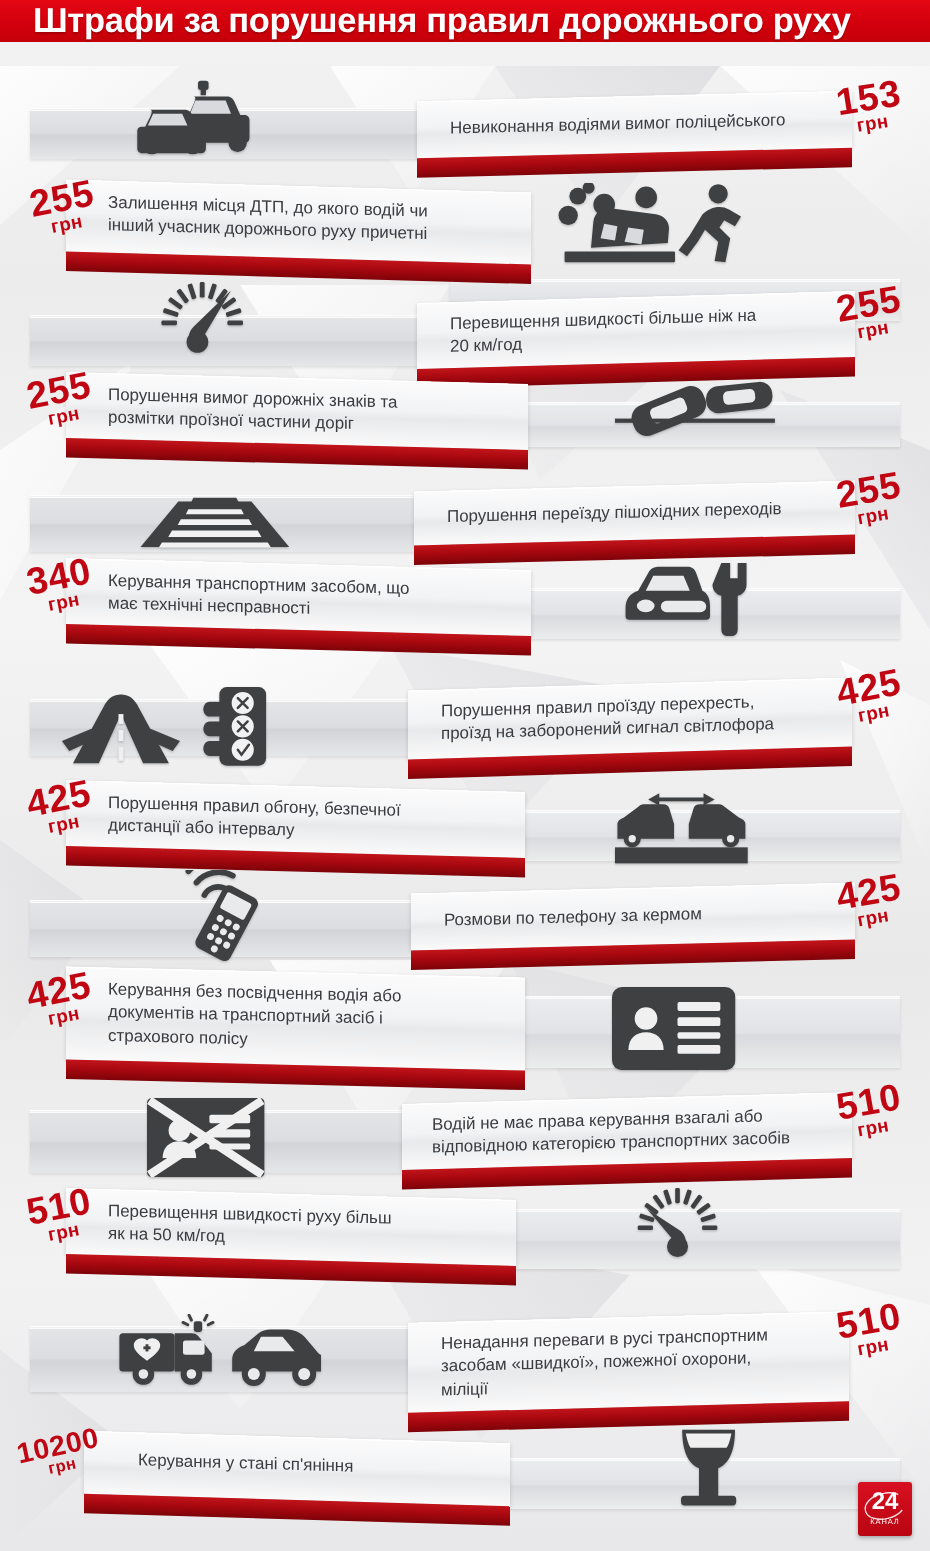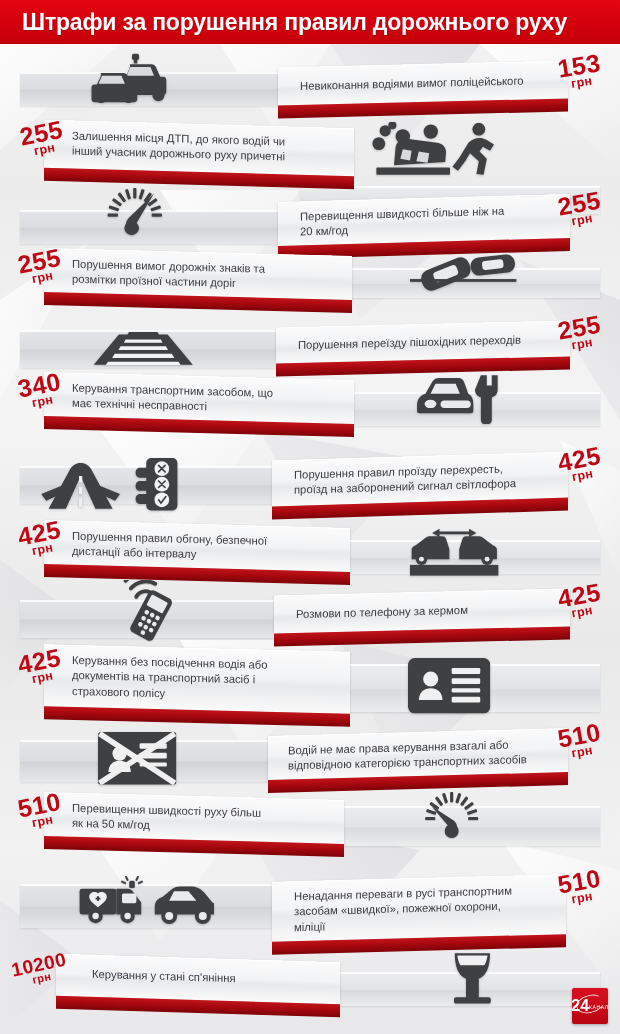--- a/index.html
+++ b/index.html
@@ -13,21 +13,21 @@
   
   #bg {
     position:absolute; inset:0;
     background:
       linear-gradient(180deg,#f3f3f4 0%,#ececed 18%,#f4f4f5 40%,#e9e9ea 62%,#f2f2f3 82%,#e8e8ea 100%);
   }
   #bg svg { position:absolute; inset:0; width:620px; height:1034px; }
 
   
   #header {
-    position:absolute; left:0; top:0; width:620px; height:44px;
+    position:absolute; left:0; top:0; width:620px; height:28px;
     background:linear-gradient(180deg,#e40613 0%,#d2000c 55%,#c40009 100%);
     z-index:40;
   }
   #header .title {
     position:absolute; left:22px; top:50%; transform:translateY(-50%);
     color:#ffffff; font-size:23px; font-weight:700; letter-spacing:-.2px;
     white-space:nowrap; text-shadow:0 1px 1px rgba(0,0,0,.18);
   }
 
   
@@ -72,21 +72,21 @@
 
   
   .icon { position:absolute; }
   .icon svg { display:block; filter:drop-shadow(0 1px 1px rgba(0,0,0,.22)); }
 
   
   #logo {
     position:absolute; right:12px; bottom:10px; width:36px; height:36px;
     background:linear-gradient(180deg,#d81020 0%,#b90512 100%);
     border-radius:2px; z-index:50; box-shadow:0 1px 3px rgba(0,0,0,.3);
-    display:flex; flex-direction:row; align-items:center; justify-content:center;
+    display:flex; flex-direction:column; align-items:center; justify-content:center;
   }
   #logo .n { color:#fff; font-size:16px; font-weight:700; line-height:1; }
   #logo .k { color:#fff; font-size:5px; letter-spacing:.6px; margin-top:2px; }
   #logo .ring {
     position:absolute; left:4px; top:7px; width:28px; height:18px;
     border:1.4px solid rgba(255,255,255,.85); border-radius:50%;
     transform:rotate(-14deg); border-right-color:transparent;
   }
 </style>
 </head>

